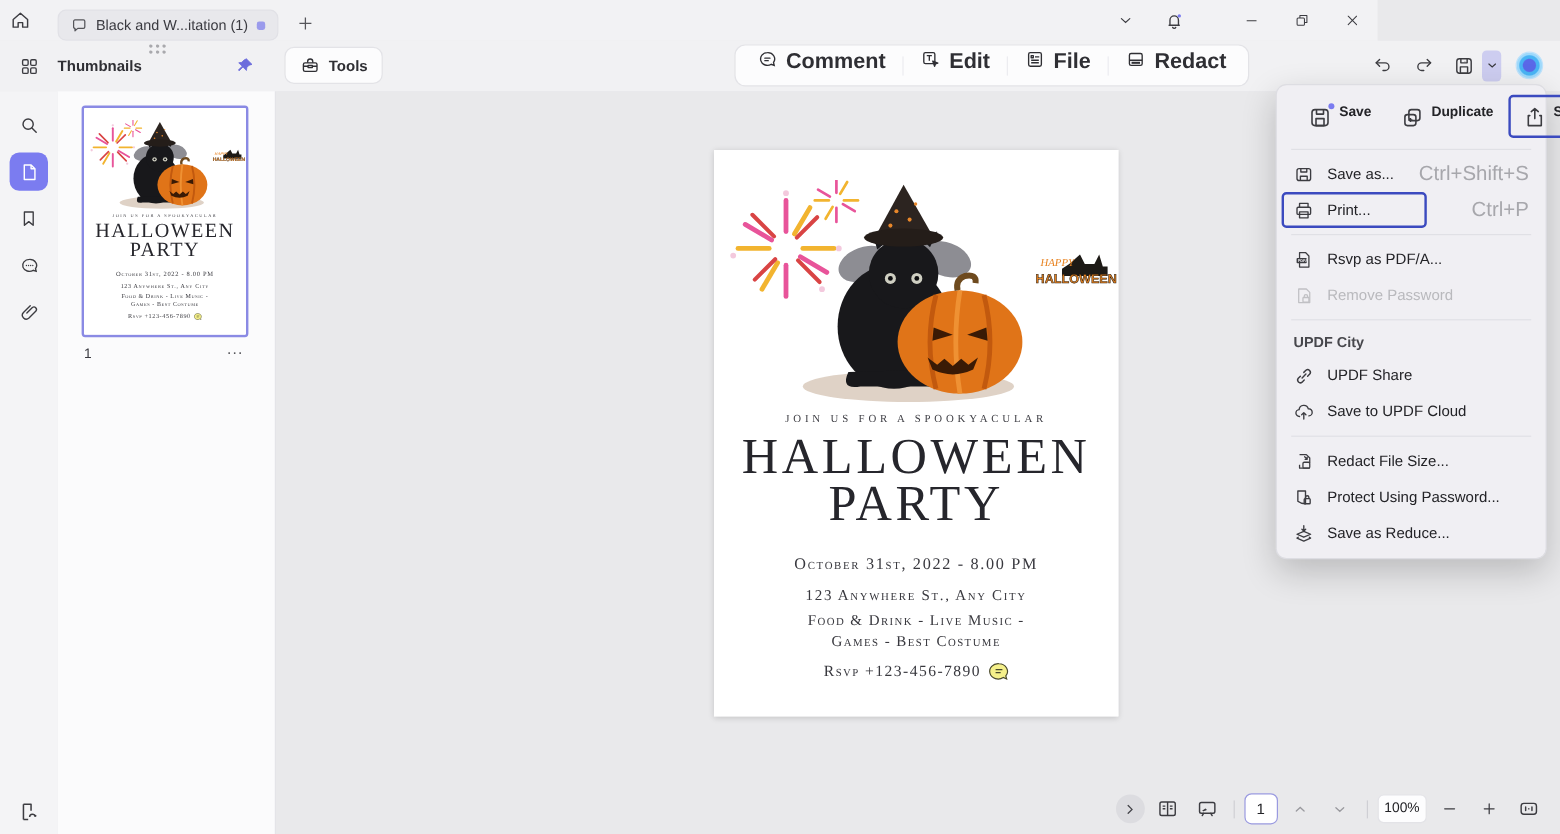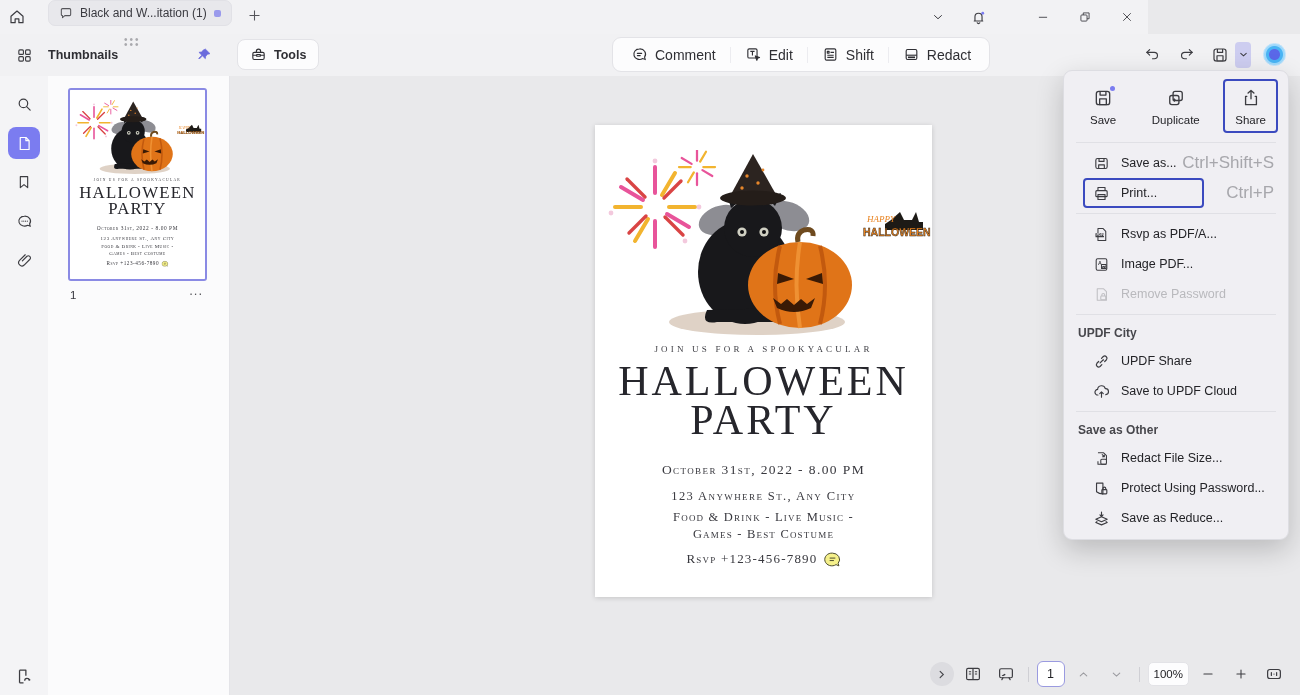--- a/index.html
+++ b/index.html
@@ -1,41 +1,41 @@
 <!DOCTYPE html>
 <html><head>
 <meta charset="utf-8">
 <style>
   * { margin:0; padding:0; box-sizing:border-box; }
   html,body { width:1300px; height:695px; overflow:hidden; }
   body { font-family:"Liberation Sans", sans-serif; color:#2b2b30; background:#e9e9eb; }
   .app { position:relative; width:1300px; height:695px; }
 
   
-  .titlebar { position:absolute; left:0; top:0; width:1148px; height:34px; background:#f2f2f4; display:flex; align-items:flex-start; }
+  .titlebar { position:absolute; left:0; top:0; width:1148px; height:34px; background:#f2f2f4; display:flex; align-items:flex-end; }
   .home-btn { width:34px; height:34px; display:flex; align-items:center; justify-content:center; }
   .tab { display:flex; align-items:center; gap:7px; height:26px; margin-left:14px; padding:0 10px; background:#e8e8ec; border:1px solid #e1e1e6; border-radius:7px; font-size:12px; color:#3a3a40; }
   .tab .dirty-dot { width:7px; height:7px; border-radius:2px; background:#9a9aec; }
   .newtab-btn { width:30px; height:30px; display:flex; align-items:center; justify-content:center; margin-left:8px; color:#55555a; }
   .tb-right { margin-left:auto; display:flex; align-items:center; }
   .tb-ic { width:40px; height:34px; display:flex; align-items:center; justify-content:center; color:#3c3c41; }
   .tb-ic.bell { position:relative; }
   .win-ctrls { display:flex; margin-left:24px; }
   .win-ctrls .tb-ic { width:42px; }
 
   
   .toolbar { position:absolute; left:0; top:34px; width:1300px; height:42px; background:#f1f1f3; }
   .panel-head { position:absolute; left:0; top:0; width:230px; height:42px; display:flex; align-items:center; }
   .grid-btn { width:48px; display:flex; justify-content:center; }
   .panel-title { font-size:12.5px; font-weight:700; color:#2f2f34; }
   .drag-dots { position:absolute; left:124px; top:3px; color:#a9a9ad; font-size:10px; letter-spacing:2px; line-height:5px; text-align:center; }
   .pin-btn { margin-left:auto; margin-right:18px; }
   .tools-btn { position:absolute; left:237px; top:5px; height:31px; padding:0 12px; display:flex; align-items:center; gap:7px; background:#fcfcfd; border:1px solid #e3e3e7; border-radius:8px; font-size:12.5px; font-weight:700; color:#2f2f34; }
   .mode-bar { position:absolute; left:612px; top:3px; height:35px; display:flex; align-items:center; background:#fcfcfd; border:1px solid #e3e3e7; border-radius:9px; padding:0 4px; }
-  .mode-btn { display:flex; align-items:center; gap:7px; padding:0 14px; height:27px; font-size:14px; font-weight:400; color:#2f2f34; border-radius:6px; }
+  .mode-btn { display:flex; gap:7px; padding:0 14px; height:27px; font-size:18px; font-weight:700; color:#2f2f34; border-radius:6px; }
   .mode-sep { width:1px; height:16px; background:#ececf0; }
   .tb-actions { position:absolute; right:14px; top:3px; height:35px; display:flex; align-items:center; gap:4px; }
   .act-ic { width:30px; height:30px; display:flex; align-items:center; justify-content:center; color:#3c3c41; }
   .save-group { display:flex; align-items:center; }
   .save-chev { width:16px; height:26px; display:flex; align-items:center; justify-content:center; background:#cdcdf0; border-radius:4px; color:#3c3c41; }
   .avatar { width:23px; height:23px; margin-left:8px; border-radius:50%; background:radial-gradient(circle at 50% 50%, #5a68e8 0 5px, #49b4f4 6px 8px, #9ed9fb 9px); border:1px solid #bfe2fb; }
 
   
   .rail { position:absolute; left:0; top:76px; width:48px; height:619px; background:#f4f4f6; display:flex; flex-direction:column; align-items:center; padding-top:12px; gap:7px; }
   .rail-btn { width:32px; height:32px; display:flex; align-items:center; justify-content:center; border-radius:8px; color:#3c3c41; }
@@ -58,27 +58,27 @@
   .date-line { top:337px; font-size:13.5px; letter-spacing:1.4px; font-variant:small-caps; }
   .addr-line { top:364px; font-size:12.5px; letter-spacing:1.4px; font-variant:small-caps; }
   .act-line1 { top:385px; font-size:12.5px; letter-spacing:1.2px; font-variant:small-caps; }
   .act-line2 { top:402px; font-size:12.5px; letter-spacing:1.2px; font-variant:small-caps; }
   .rsvp-line { top:426px; font-size:13px; letter-spacing:1.2px; font-variant:small-caps; display:flex; justify-content:center; align-items:center; gap:6px; }
   .note-bubble { display:inline-block; }
 
   
   .menu { position:absolute; left:1063px; top:70px; width:226px; background:#f0eff3; border:1px solid #dddde2; border-radius:9px; box-shadow:0 10px 28px rgba(0,0,0,.20); z-index:50; padding-bottom:6px; }
   .menu-top { display:flex; justify-content:space-between; padding:8px 10px 4px 14px; }
-  .action-btn { display:flex; flex-direction:column; align-items:center; gap:6px; padding:7px 10px 5px; border:2px solid transparent; border-radius:4px; color:#3c3c41; }
+  .action-btn { display:flex; flex-direction:row; gap:6px; padding:7px 10px 5px; border:2px solid transparent; border-radius:4px; color:#3c3c41;font-weight:bold; }
   .action-btn .albl { font-size:11.5px; color:#232327; }
   .action-btn.hl { border-color:#3b4abf; }
   .save-rel { position:relative; }
   .save-dot { position:absolute; right:-2px; top:-2px; width:5px; height:5px; border-radius:50%; background:#7b7cf0; }
   .m-div { height:1px; background:#e0e0e5; margin:5px 12px; }
-  .m-row { position:relative; display:flex; align-items:center; height:30px; padding:0 14px; font-size:12.5px; color:#232327;margin-left:15px; }
+  .m-row { position:relative; display:flex; align-items:center; height:30px; padding:0 14px; font-size:12.5px; color:#232327; }
   .m-row .mi { width:17px; height:17px; margin-right:11px; color:#3c3c41; display:flex; align-items:center; justify-content:center; }
   .m-row .sc { margin-left:auto; font-size:17px; color:#a7a7ac; }
   .m-row.disabled { color:#b9b9bd; }
   .m-row.disabled .mi { color:#c0c0c4; }
   .print-outline { position:absolute; left:4px; top:0px; width:121px; height:30px; border:2px solid #3b4abf; border-radius:4px; pointer-events:none; }
   .m-header { height:26px; display:flex; align-items:center; padding:0 14px; font-size:12px; font-weight:700; color:#47474c; }
 
   
   .statusbar { position:absolute; right:12px; bottom:7px; display:flex; align-items:center; gap:5px; }
   .sb-ic { width:28px; height:28px; display:flex; align-items:center; justify-content:center; color:#3c3c41; }
@@ -219,21 +219,21 @@
       </div>
       <div class="mode-sep"></div>
       <div class="mode-btn">
         <span>
           <svg width="17" height="17" viewBox="0 0 24 24" fill="none" stroke="#2f2f34" stroke-width="1.6" stroke-linejoin="round">
               <rect x="4.5" y="4" width="15" height="16" rx="2"></rect>
               <rect x="7.5" y="7.5" width="2.5" height="2.5"></rect>
               <path d="M12 9 h5 M7.5 13 h9 M7.5 16 h9"></path>
             </svg>
         </span>
-        <span>Shift</span>
+        <span>File</span>
       </div>
       <div class="mode-sep"></div>
       <div class="mode-btn">
         <span>
           <svg width="17" height="17" viewBox="0 0 24 24" fill="none" stroke="#2f2f34" stroke-width="1.6" stroke-linejoin="round">
               <rect x="4.5" y="5" width="15" height="14" rx="2"></rect>
               <path d="M4.5 13 h15"></path>
               <rect x="7" y="14.8" width="10" height="2.4" fill="#2f2f34" stroke="none"></rect>
             </svg>
         </span>
@@ -596,31 +596,20 @@
       <span class="mi">
         <svg width="17" height="17" viewBox="0 0 24 24" fill="none" stroke="currentColor" stroke-width="1.5" stroke-linejoin="round">
             <path d="M7 3.5 h7 l4 4 v13 H7 Z"></path>
             <rect x="3.5" y="10" width="12" height="6" rx="1" fill="currentColor" stroke="none"></rect>
             <text x="4.8" y="14.8" font-size="4.6" font-family="Liberation Sans, sans-serif" font-weight="bold" fill="#f0eff3" stroke="none">PDFA</text>
           </svg>
       </span>
       <span>Rsvp as PDF/A...</span>
     </div>
 
-    <div class="m-row">
-      <span class="mi">
-        <svg width="17" height="17" viewBox="0 0 24 24" fill="none" stroke="currentColor" stroke-width="1.5" stroke-linejoin="round">
-            <rect x="4.5" y="4" width="15" height="16" rx="2"></rect>
-            <text x="7" y="12.5" font-size="7.5" font-family="Liberation Sans, sans-serif" font-weight="bold" fill="currentColor" stroke="none">A</text>
-            <rect x="12" y="12" width="6.5" height="5.5"></rect>
-            <path d="M12.5 16.5 l2-2 1.5 1.5 1.5-2"></path>
-          </svg>
-      </span>
-      <span>Image PDF...</span>
-    </div>
 
     <div class="m-row disabled">
       <span class="mi">
         <svg width="17" height="17" viewBox="0 0 24 24" fill="none" stroke="currentColor" stroke-width="1.5" stroke-linejoin="round">
             <path d="M6 4 h9 l4 4 v12 H6 Z"></path>
             <rect x="11" y="14" width="7" height="5.5" rx="1"></rect>
             <path d="M12.5 14 v-1.5 a2 2 0 0 1 4 0 V14"></path>
           </svg>
       </span>
       <span>Remove Password</span>
@@ -642,21 +631,20 @@
       <span class="mi">
         <svg width="17" height="17" viewBox="0 0 24 24" fill="none" stroke="currentColor" stroke-width="1.6" stroke-linecap="round" stroke-linejoin="round">
             <path d="M7 17 a4 4 0 0 1 -.5-8 a5.5 5.5 0 0 1 10.8-1 a4.2 4.2 0 0 1 .7 8.4"></path>
             <path d="M12 20 v-7 M9.5 15 L12 12.5 L14.5 15"></path>
           </svg>
       </span>
       <span>Save to UPDF Cloud</span>
     </div>
     <div class="m-div"></div>
 
-    <div class="m-header">Save as Other</div>
     <div class="m-row">
       <span class="mi">
         <svg width="17" height="17" viewBox="0 0 24 24" fill="none" stroke="currentColor" stroke-width="1.5" stroke-linejoin="round">
             <path d="M7 4 h8 l4 4 v6 M19 20 h-12 v-4"></path>
             <rect x="11" y="13" width="8" height="7" rx="1.5"></rect>
             <path d="M13 6.5 l3 3 M16 7 v2.5 h-2.5" stroke-linecap="round"></path>
           </svg>
       </span>
       <span>Redact File Size...</span>
     </div>

